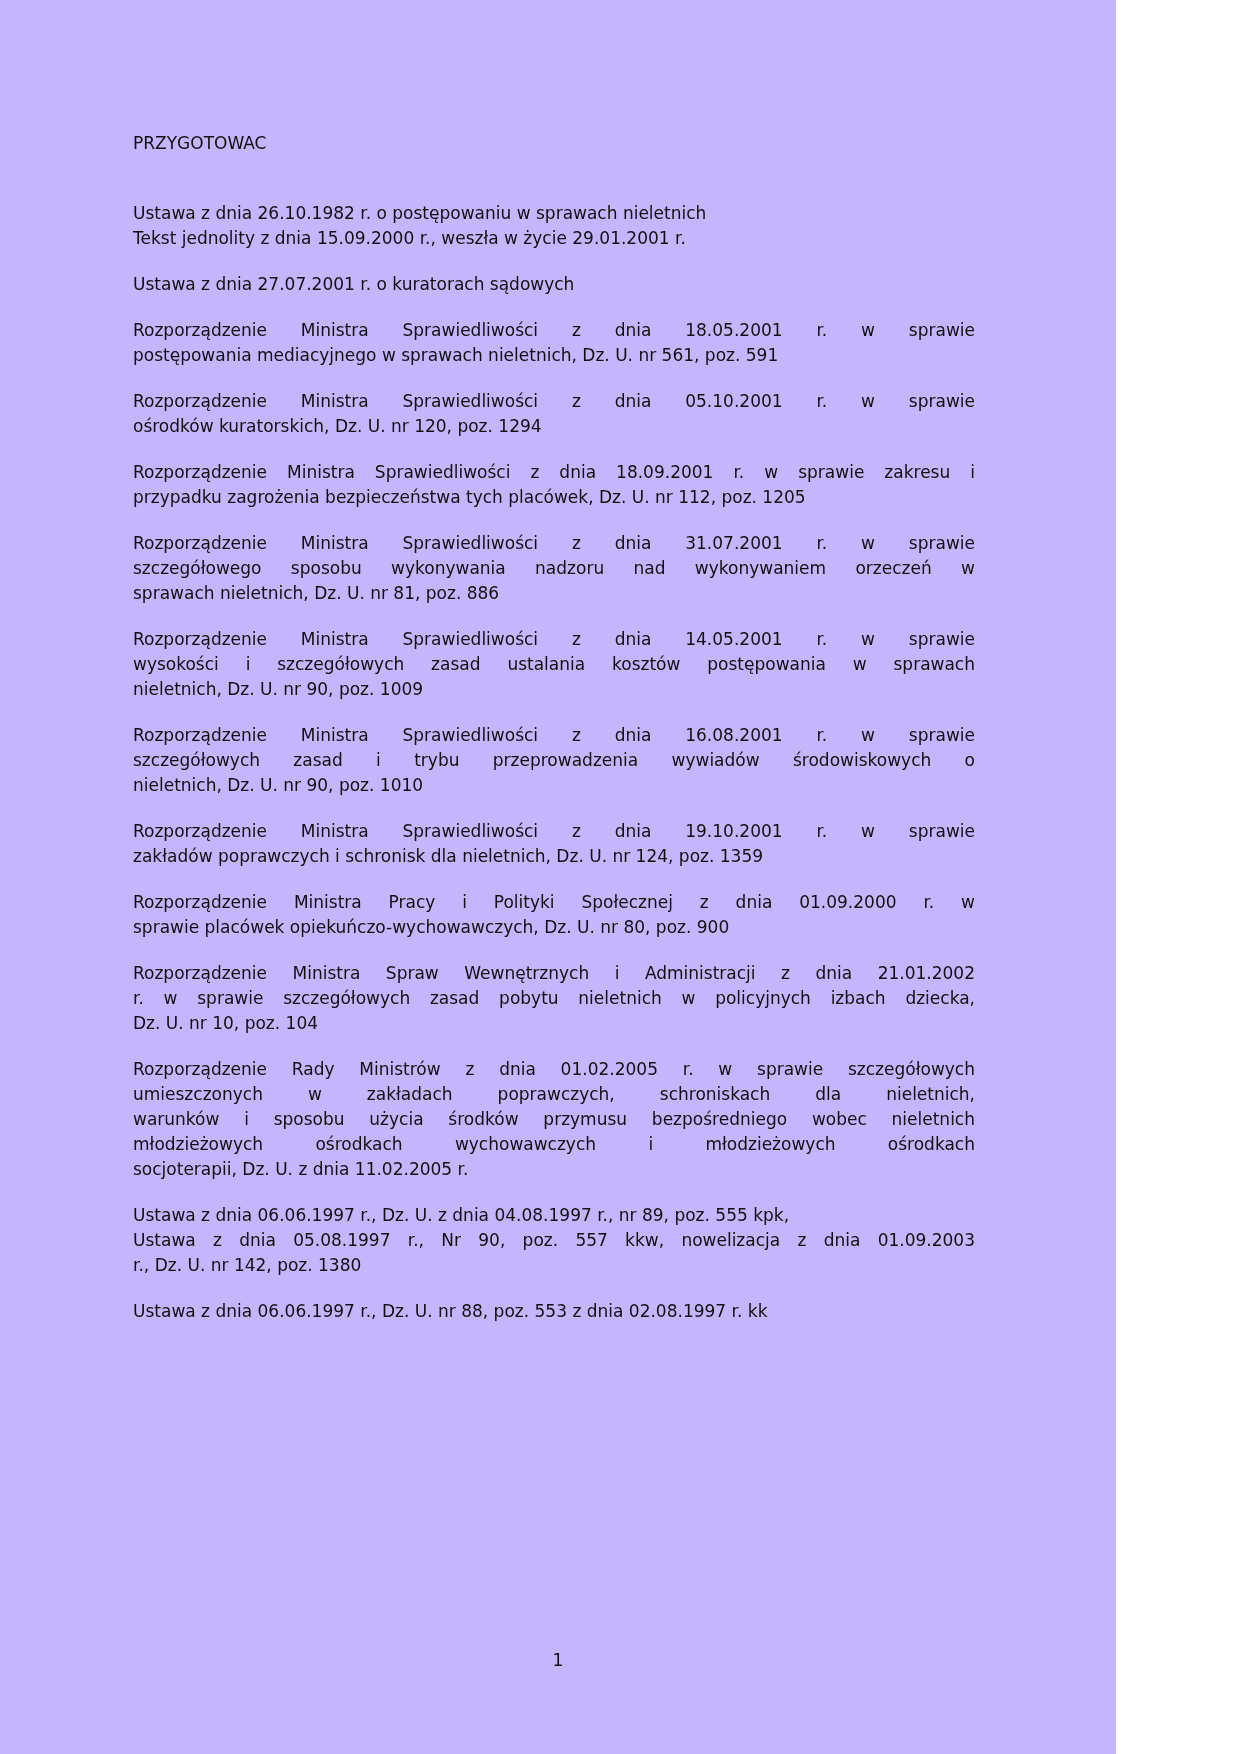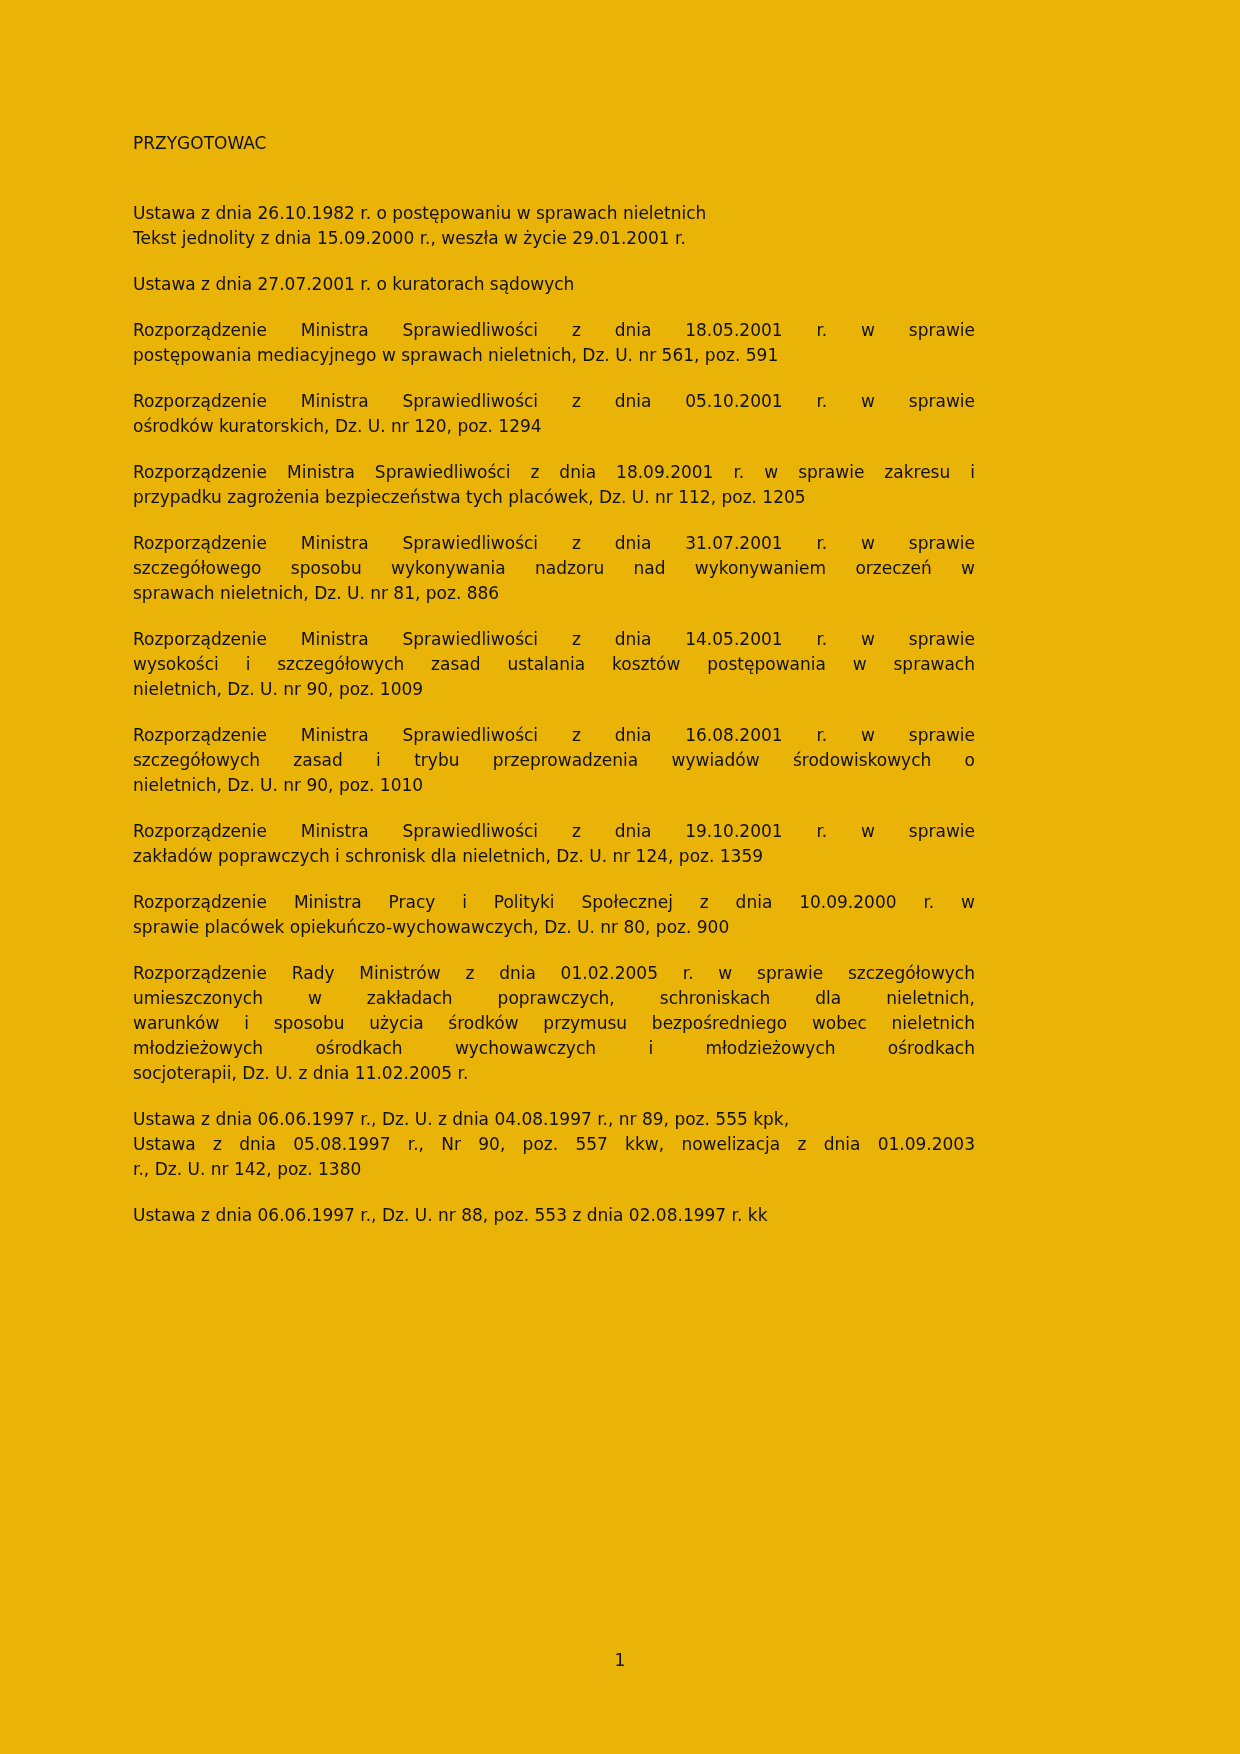--- a/index.html
+++ b/index.html
@@ -1,20 +1,20 @@
 <!DOCTYPE html>
 <html><head>
 <meta charset="utf-8">
 <style>
   html, body { margin: 0; padding: 0; background: #ffffff; }
   .page {
     position: relative;
-    width: 1240px;
+    width: 1116px;
     height: 1754px;
-    background: #eab308;
+    background: #c4b5fd;
     font-family: "DejaVu Sans", "Liberation Sans", sans-serif;
     font-size: 17px;
     color: #111111;
     overflow: hidden;
   }
   .content {
     position: absolute;
     left: 133px;
     top: 131px;
     width: 842px;
@@ -78,22 +78,27 @@
       <div class="para">
         <div class="line j">Rozporządzenie Ministra Sprawiedliwości z dnia 16.08.2001 r. w sprawie</div>
         <div class="line j">szczegółowych zasad i trybu przeprowadzenia wywiadów środowiskowych o</div>
         <div class="line">nieletnich, Dz. U. nr 90, poz. 1010</div>
       </div>
       <div class="para">
         <div class="line j">Rozporządzenie Ministra Sprawiedliwości z dnia 19.10.2001 r. w sprawie</div>
         <div class="line">zakładów poprawczych i schronisk dla nieletnich, Dz. U. nr 124, poz. 1359</div>
       </div>
       <div class="para">
-        <div class="line j">Rozporządzenie Ministra Pracy i Polityki Społecznej z dnia 10.09.2000 r. w</div>
+        <div class="line j">Rozporządzenie Ministra Pracy i Polityki Społecznej z dnia 01.09.2000 r. w</div>
         <div class="line">sprawie placówek opiekuńczo-wychowawczych, Dz. U. nr 80, poz. 900</div>
+      </div>
+      <div class="para">
+        <div class="line j">Rozporządzenie Ministra Spraw Wewnętrznych i Administracji z dnia 21.01.2002</div>
+        <div class="line j">r. w sprawie szczegółowych zasad pobytu nieletnich w policyjnych izbach dziecka,</div>
+        <div class="line">Dz. U. nr 10, poz. 104</div>
       </div>
       <div class="para">
         <div class="line j">Rozporządzenie Rady Ministrów z dnia 01.02.2005 r. w sprawie szczegółowych</div>
         <div class="line j">umieszczonych w zakładach poprawczych, schroniskach dla nieletnich,</div>
         <div class="line j">warunków i sposobu użycia środków przymusu bezpośredniego wobec nieletnich</div>
         <div class="line j">młodzieżowych ośrodkach wychowawczych i młodzieżowych ośrodkach</div>
         <div class="line">socjoterapii, Dz. U. z dnia 11.02.2005 r.</div>
       </div>
       <div class="para">
         <div class="line">Ustawa z dnia 06.06.1997 r., Dz. U. z dnia 04.08.1997 r., nr 89, poz. 555 kpk,</div>

